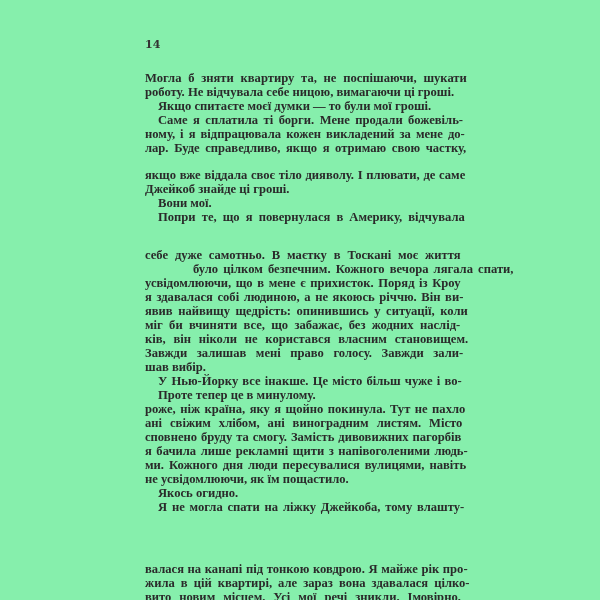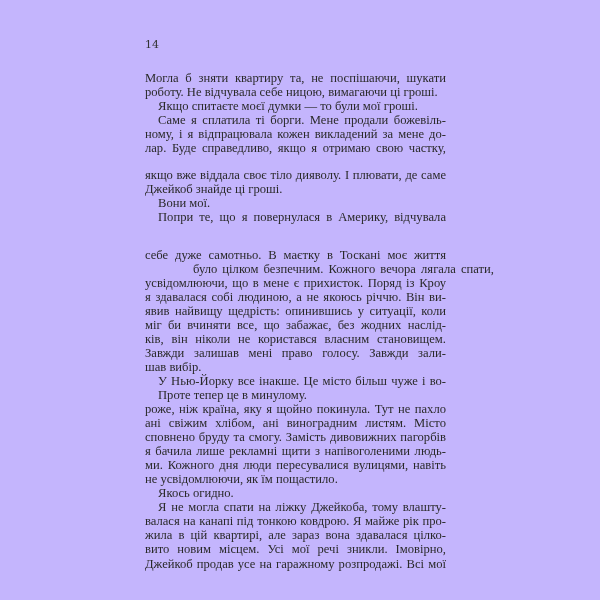--- a/index.html
+++ b/index.html
@@ -10,21 +10,22 @@
     body {
       width: 600px;
       height: 600px;
       position: relative;
       overflow: hidden;
     }
     .page {
       position: absolute;
       left: 0; top: 0;
       width: 600px; height: 600px;
-      background: #c4b5fd;
+      background: #86efac;
+      font-weight: bold;
     }
     .page-number {
       position: absolute;
       left: 145px;
       top: 38px;
       font-family: "DejaVu Serif", "Liberation Serif", serif;
       font-size: 11px;
       color: #333333;
       line-height: 14px;
     }
@@ -81,18 +82,18 @@
       <span class="line indent" style="word-spacing: 1.03819px; text-align-last: left; text-align: left;">У Нью-Йорку все інакше. Це місто більш чуже і во-</span>
       <span class="line indent last">Проте тепер це в минулому.</span>
       <span class="line" style="word-spacing: 1.30903px; text-align-last: left; text-align: left;">роже, ніж країна, яку я щойно покинула. Тут не пахло</span>
       <span class="line" style="word-spacing: 4.82031px; text-align-last: left; text-align: left;">ані свіжим хлібом, ані виноградним листям. Місто</span>
       <span class="line" style="word-spacing: 0.778646px; text-align-last: left; text-align: left;">сповнено бруду та смогу. Замість дивовижних пагорбів</span>
       <span class="line" style="word-spacing: 1.3817px; text-align-last: left; text-align: left;">я бачила лише рекламні щити з напівоголеними людь-</span>
       <span class="line" style="word-spacing: 1.77083px; text-align-last: left; text-align: left;">ми. Кожного дня люди пересувалися вулицями, навіть</span>
       <span class="line last">не усвідомлюючи, як їм пощастило.</span>
       <span class="line indent last">Якось огидно.</span>
       <span class="line indent" style="word-spacing: 1.66211px; text-align-last: left; text-align: left;">Я не могла спати на ліжку Джейкоба, тому влашту-</span>
-      <span class="line" style="word-spacing: 0.480903px; text-align-last: left; text-align: left;">валася на канапі під тонкою ковдрою. Я майже рік про-</span>
+      <span class="line" style="word-spacing: 0.480903px; text-align-last: left; text-align: left; margin-top: 48px;">валася на канапі під тонкою ковдрою. Я майже рік про-</span>
       <span class="line" style="word-spacing: 2.91211px; text-align-last: left; text-align: left;">жила в цій квартирі, але зараз вона здавалася цілко-</span>
       <span class="line" style="word-spacing: 4.8058px; text-align-last: left; text-align: left;">вито новим місцем. Усі мої речі зникли. Імовірно,</span>
       <span class="line" style="word-spacing: 0.984375px; text-align-last: left; text-align: left;">Джейкоб продав усе на гаражному розпродажі. Всі мої</span>
     </div>
 </div>
 
 </body></html>

